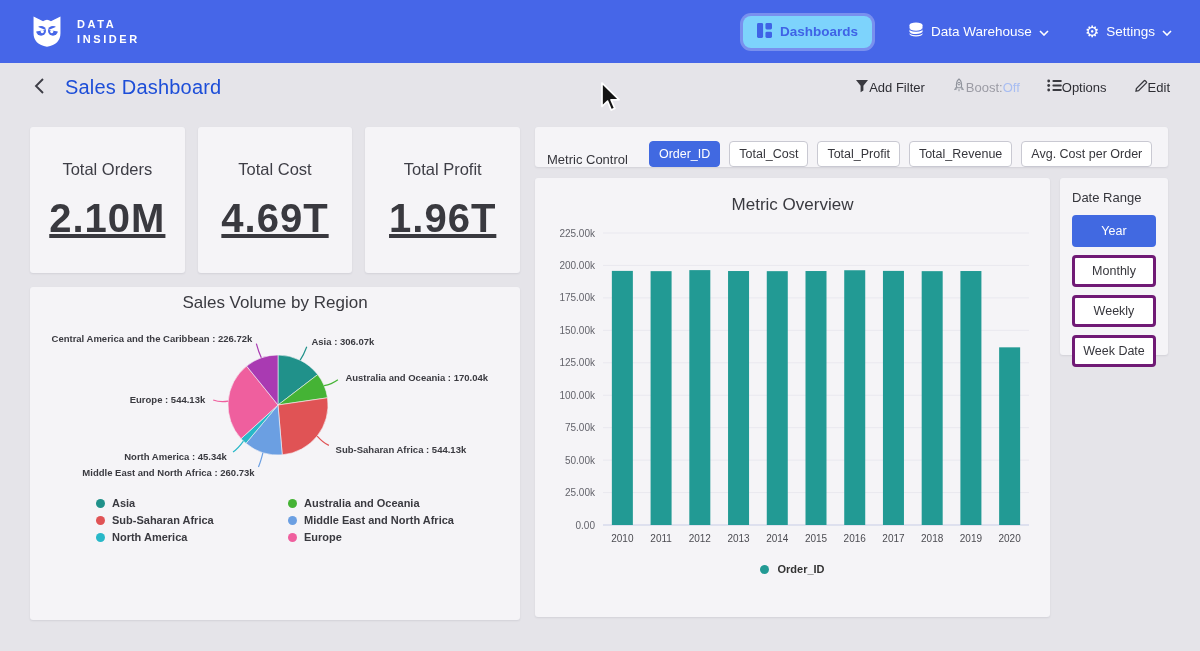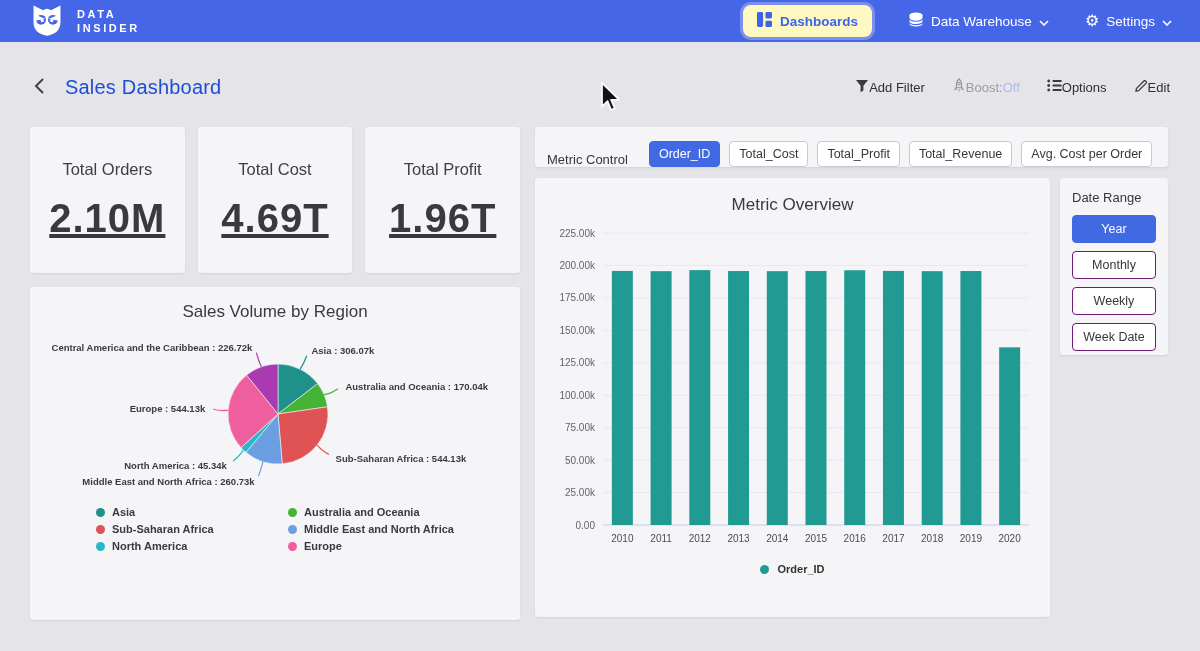--- a/index.html
+++ b/index.html
@@ -1,26 +1,26 @@
 <!DOCTYPE html>
 <html><head>
 <meta charset="utf-8">
 <style>
   * { box-sizing: border-box; }
   html,body { margin:0; padding:0; }
   body { width:1200px; height:651px; font-family:"Liberation Sans", sans-serif; overflow:hidden; }
   .app { position:relative; width:1200px; height:651px; background:#e5e4e9; overflow:hidden; }
 
   
-  .navbar { position:absolute; top:0; left:0; right:0; height:42px; background:#4666e8;
+  .navbar { position:absolute; top:0; left:0; right:0; height:63px; background:#4666e8;
             display:flex; justify-content:space-between; padding:0 28px; }
   .brand { display:flex; align-items:center; gap:11px; color:#fff; }
   .brand-text div { font-size:11px; font-weight:bold; letter-spacing:2.6px; line-height:1.3; }
   .nav-right { display:flex; align-items:center; gap:36px; color:#fff; font-size:13.5px; }
-  .pill { display:flex; align-items:center; gap:8px; background:#fef9c3; color:#3f63e6; border:none;
+  .pill { display:flex; align-items:center; gap:8px; background:#7dd3fc; color:#3f63e6; border:none;
           border-radius:8px; padding:7px 14px; font-size:13.5px; font-weight:bold;
           box-shadow:0 0 0 3px rgba(255,255,255,0.28); cursor:pointer; font-family:inherit; }
   .nav-item { display:flex; align-items:center; gap:7px; cursor:pointer; }
   .gear-glyph { font-size:16px; line-height:1; }
 
   
   .page-header { position:absolute; top:56px; left:0; right:0; height:62px;
                  display:flex; align-items:center; padding:0 30px; }
   .back-btn { background:none; border:none; padding:4px; margin-right:16px; cursor:pointer; }
   .page-title { font-size:20px; font-weight:500; color:#1d4ed8; margin:0; letter-spacing:0.2px; }
@@ -36,21 +36,21 @@
   .card-title { text-align:center; font-size:17px; color:#3a3a40; }
 
   
   .kpi-row { position:absolute; left:30px; top:127px; width:490px; height:146px; display:flex; gap:13px; }
   .kpi-card { flex:1; background:#f5f4f7; border-radius:3px; box-shadow:0 1px 2px rgba(50,50,70,0.10);
               display:flex; flex-direction:column; align-items:center; justify-content:center; gap:17px; }
   .kpi-label { font-size:16.5px; font-weight:500; color:#3e3e46; }
   .kpi-value { font-size:40px; font-weight:bold; color:#39393f; letter-spacing:1px;text-decoration:underline; }
 
   
-  .pie-card { left:30px; top:287px; width:490px; height:333px; padding-top:15px; }
+  .pie-card { left:30px; top:287px; width:490px; height:333px; padding-top:6px; }
   .pie-legend { display:flex; margin-left:66px; margin-top:0; font-size:11px; font-weight:bold; color:#3a3a40; }
   .legend-col { display:flex; flex-direction:column; gap:5px; }
   .legend-col:first-child { width:192px; }
   .legend-item { display:flex; align-items:center; gap:7px; }
   .dot { width:9px; height:9px; border-radius:50%; flex:0 0 auto; }
 
   
   .metric-control { left:535px; top:127px; width:633px; height:40px; display:flex;
                     align-items:flex-end; padding:0 12px; gap:16px; }
   .mc-label { font-size:13px; color:#36363c; margin-right:5px; white-space:nowrap; }
@@ -60,21 +60,21 @@
 
   
   .chart-card { left:535px; top:178px; width:515px; height:439px; padding-top:17px; }
   #bar-chart svg { display:block; margin:12px auto 0; overflow:visible; }
   .bar-legend { display:flex; justify-content:center; align-items:center; gap:8px;
                 font-size:11px; font-weight:bold; color:#333; margin-top:6px; }
 
   
   .date-range-card { left:1060px; top:178px; width:108px; height:177px; padding:12px; }
   .dr-label { font-size:13px; color:#36363c; margin-bottom:10px; }
-  .dr-btn { display:block; width:100%; background:#fff; border:1px solid #701a75; border-radius:4px;
+  .dr-btn { display:block; width:100%; background:#fff; border:3px solid #701a75; border-radius:4px;
             padding:6px 0; font-size:12.5px; color:#36363c; text-align:center; margin-bottom:8px;
             cursor:pointer; font-family:inherit; }
   .dr-btn.selected { background:#4169e1; color:#fff; border-color:#4169e1; }
 
   #pie-chart svg { display:block; overflow:visible; }
 
   .cursor { position:absolute; left:599px; top:82px; z-index:50; pointer-events:none; }
 </style>
 </head>
 <body>

